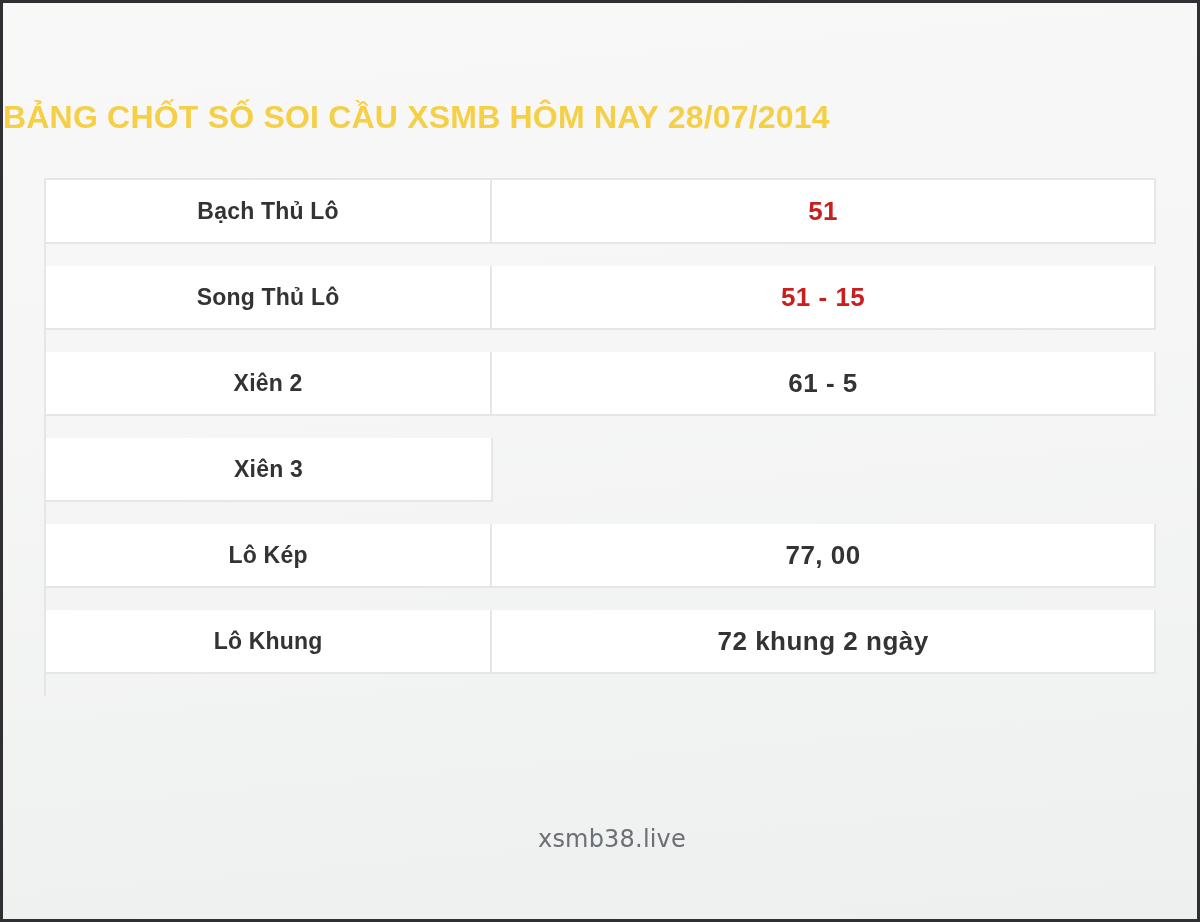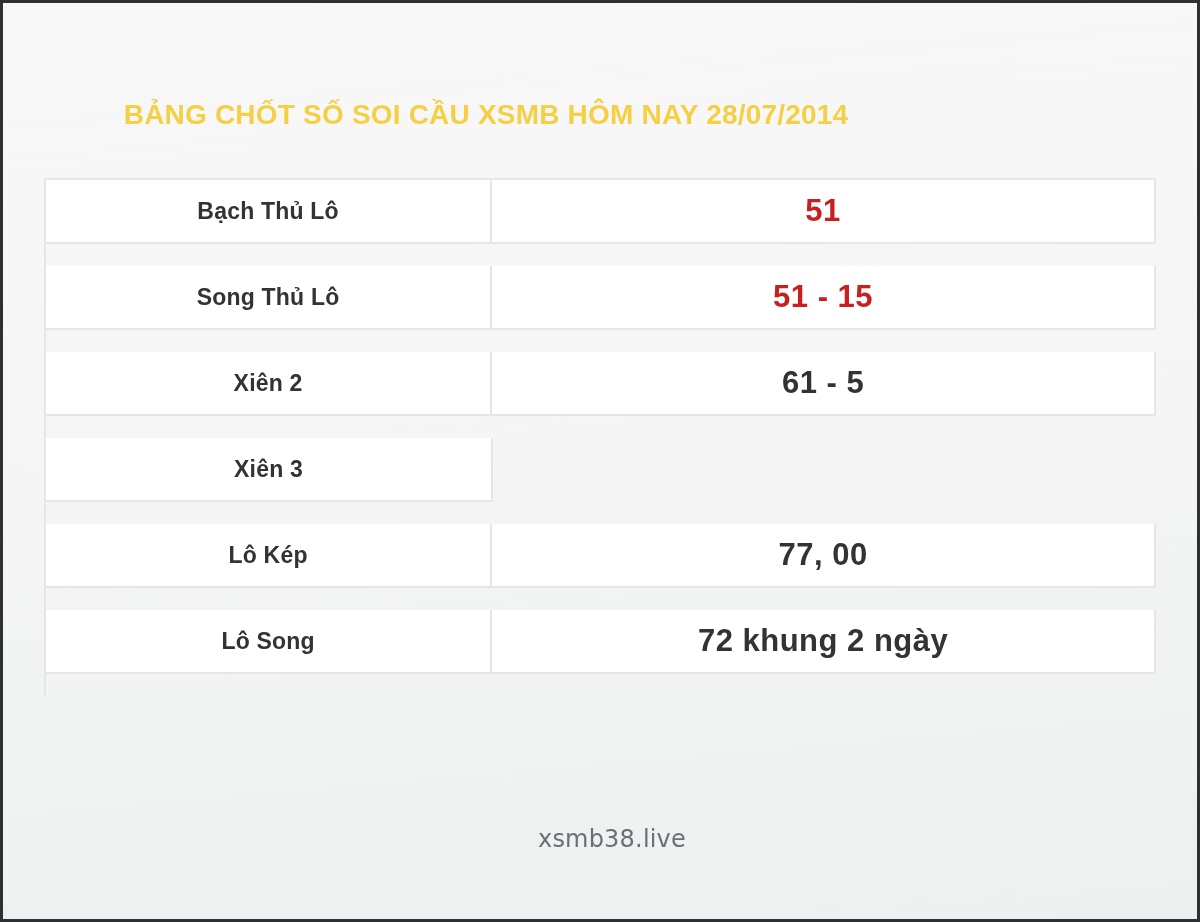--- a/index.html
+++ b/index.html
@@ -21,24 +21,23 @@
     height: 916px;
     background: linear-gradient(175deg, #f8f8f8 0%, #f6f6f6 40%, #f1f2f2 75%, #eef0f0 100%);
     box-sizing: border-box;
     overflow: hidden;
   }
   .title {
     position: absolute;
     left: 0;
     top: 96px;
     width: 966px;
-    text-align: center;
     font-family: "Liberation Sans", sans-serif;
     font-weight: bold;
-    font-size: 28px;
+    font-size: 32px;
     letter-spacing: 0.2px;
     color: #f5cf45;
     white-space: nowrap;
   }
   .table {
     position: absolute;
     left: 41px;
     top: 175px;
     width: 1112px;
     border-top: 2px solid #e6e6e6;
@@ -64,21 +63,21 @@
   .cell-label {
     width: 447px;
     font-weight: bold;
     font-size: 23px;
     color: #333333;
     letter-spacing: 0.2px;
   }
   .cell-value {
     width: 665px;
     font-weight: bold;
-    font-size: 31px;
+    font-size: 26px;
     color: #333333;
     letter-spacing: 0.5px;
   }
   .cell-value.accent {
     color: #c8201f;
   }
   .footer {
     position: absolute;
     left: 12px;
     top: 822px;
@@ -118,21 +117,21 @@
       <div class="cell cell-label">Xiên 3</div>
     </div>
 
 
     <div class="row">
       <div class="cell cell-label">Lô Kép</div>
       <div class="cell cell-value">77, 00</div>
     </div>
 
     <div class="row">
-      <div class="cell cell-label">Lô Song</div>
+      <div class="cell cell-label">Lô Khung</div>
       <div class="cell cell-value">72 khung 2 ngày</div>
     </div>
 
   </div>
 
   <div class="footer">xsmb38.live</div>
 
 </div>
 
 </body></html>

